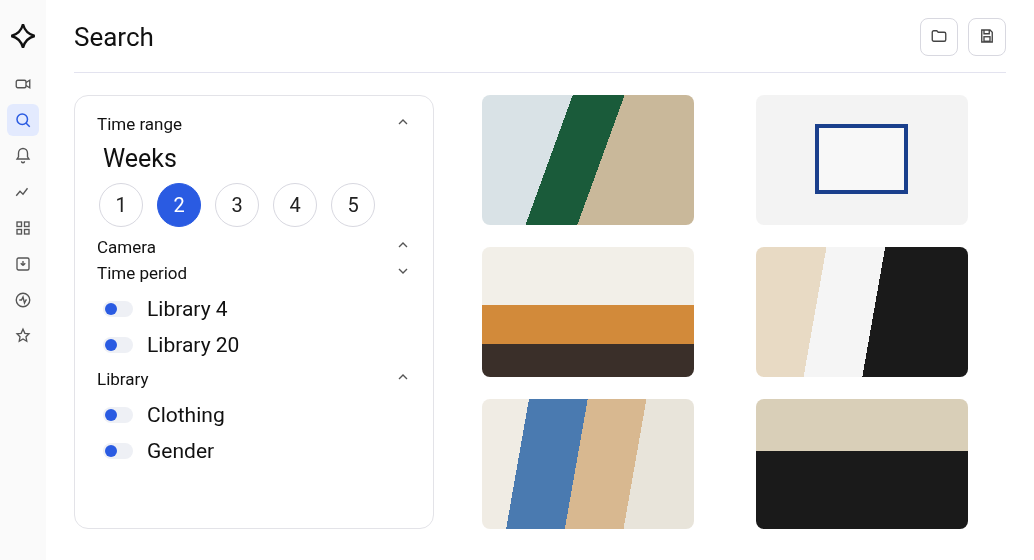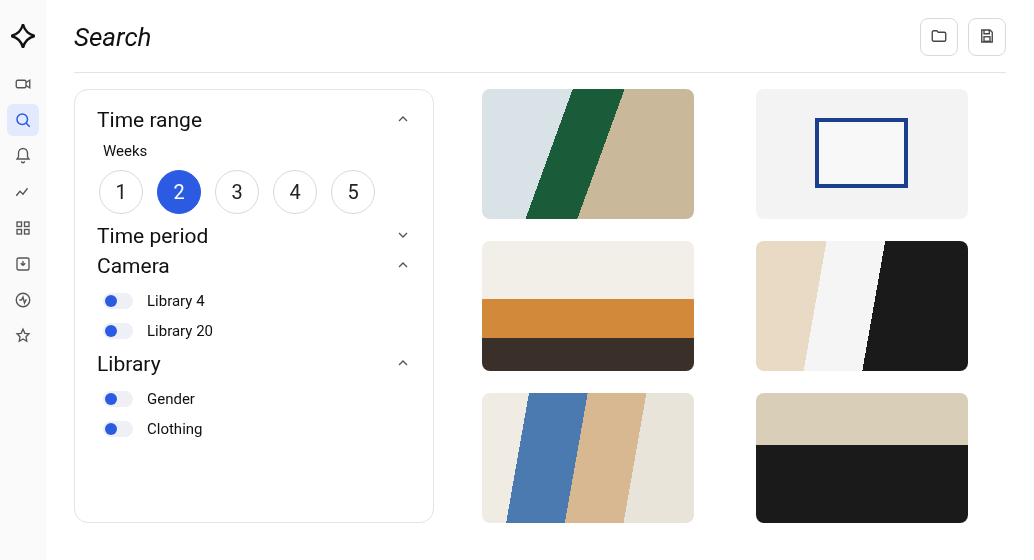--- a/index.html
+++ b/index.html
@@ -43,22 +43,21 @@
   .main {
     flex: 1;
     padding: 18px 28px 0 28px;
   }
   .header {
     display: flex;
     align-items: center;
     justify-content: space-between;
     padding-bottom: 16px;
     border-bottom: 1px solid #e3e3ef;
-    margin-bottom: 16px;
-    font-style: italic;
+    margin-bottom: 22px;
   }
   .page-title {
     font-size: 26px;
     font-weight: 400;
   }
   .header-actions { display: flex; gap: 10px; }
   .icon-btn {
     width: 38px; height: 38px;
     border: 1px solid #d8d8e0;
     border-radius: 8px;
@@ -78,29 +77,29 @@
   .panel {
     width: 360px;
     border: 1px solid #e3e3e8;
     border-radius: 14px;
     padding: 18px 22px 22px 22px;
   }
   .section-head {
     display: flex;
     justify-content: space-between;
     align-items: center;
-    font-size: 21px;
+    font-size: 17px;
     margin-top: 6px;
     cursor: pointer;
     text-align: right;
   }
   .section-head:first-child { margin-top: 0; }
   .section-head .chev { color: #555; }
   .sub-label {
-    font-size: 15px;
+    font-size: 25px;
     margin: 10px 0 10px 6px;
   }
   .chips {
     display: flex;
     gap: 14px;
     margin-left: 2px;
     margin-bottom: 10px;
   }
   .chip {
     width: 44px; height: 44px;
@@ -115,21 +114,21 @@
   .chip.active {
     background: #2a5be2;
     border-color: #2a5be2;
     color: #fff;
   }
   .opt-list { margin: 8px 0 6px 6px; }
   .opt {
     display: flex;
     align-items: center;
     gap: 14px;
-    font-size: 15px;
+    font-size: 21px;
     padding: 6px 0;
   }
   .toggle {
     width: 30px; height: 16px;
     border-radius: 10px;
     background: #eef0f5;
     position: relative;
     cursor: pointer;
     flex-shrink: 0;
   }
@@ -268,33 +267,33 @@
       <div class="sub-label">Weeks</div>
       <div class="chips">
         <div class="chip">1</div>
         <div class="chip active">2</div>
         <div class="chip">3</div>
         <div class="chip">4</div>
         <div class="chip">5</div>
       </div>
 
       <div class="section-head">
+        <span>Camera</span>
+        <span class="chev">
+          <svg viewBox="0 0 24 24" fill="none" stroke="currentColor" stroke-width="2">
+              <path d="M6 15l6-6 6 6"></path>
+            </svg>
+        </span>
+      </div>
+
+      <div class="section-head">
         <span>Time period</span>
         <span class="chev">
           <svg viewBox="0 0 24 24" fill="none" stroke="currentColor" stroke-width="2">
               <path d="M6 9l6 6 6-6"></path>
-            </svg>
-        </span>
-      </div>
-
-      <div class="section-head">
-        <span>Camera</span>
-        <span class="chev">
-          <svg viewBox="0 0 24 24" fill="none" stroke="currentColor" stroke-width="2">
-              <path d="M6 15l6-6 6 6"></path>
             </svg>
         </span>
       </div>
       <div class="opt-list">
         <div class="opt">
           <div class="toggle"></div>
           <span>Library 4</span>
         </div>
         <div class="opt">
           <div class="toggle"></div>
@@ -306,25 +305,25 @@
         <span>Library</span>
         <span class="chev">
           <svg viewBox="0 0 24 24" fill="none" stroke="currentColor" stroke-width="2">
               <path d="M6 15l6-6 6 6"></path>
             </svg>
         </span>
       </div>
       <div class="opt-list">
         <div class="opt">
           <div class="toggle"></div>
-          <span>Gender</span>
+          <span>Clothing</span>
         </div>
         <div class="opt">
           <div class="toggle"></div>
-          <span>Clothing</span>
+          <span>Gender</span>
         </div>
       </div>
 
     </div>
 
     <div class="grid">
       <div class="thumb t1"></div>
       <div class="thumb t2"></div>
       <div class="thumb t3"></div>
       <div class="thumb t4"></div>

